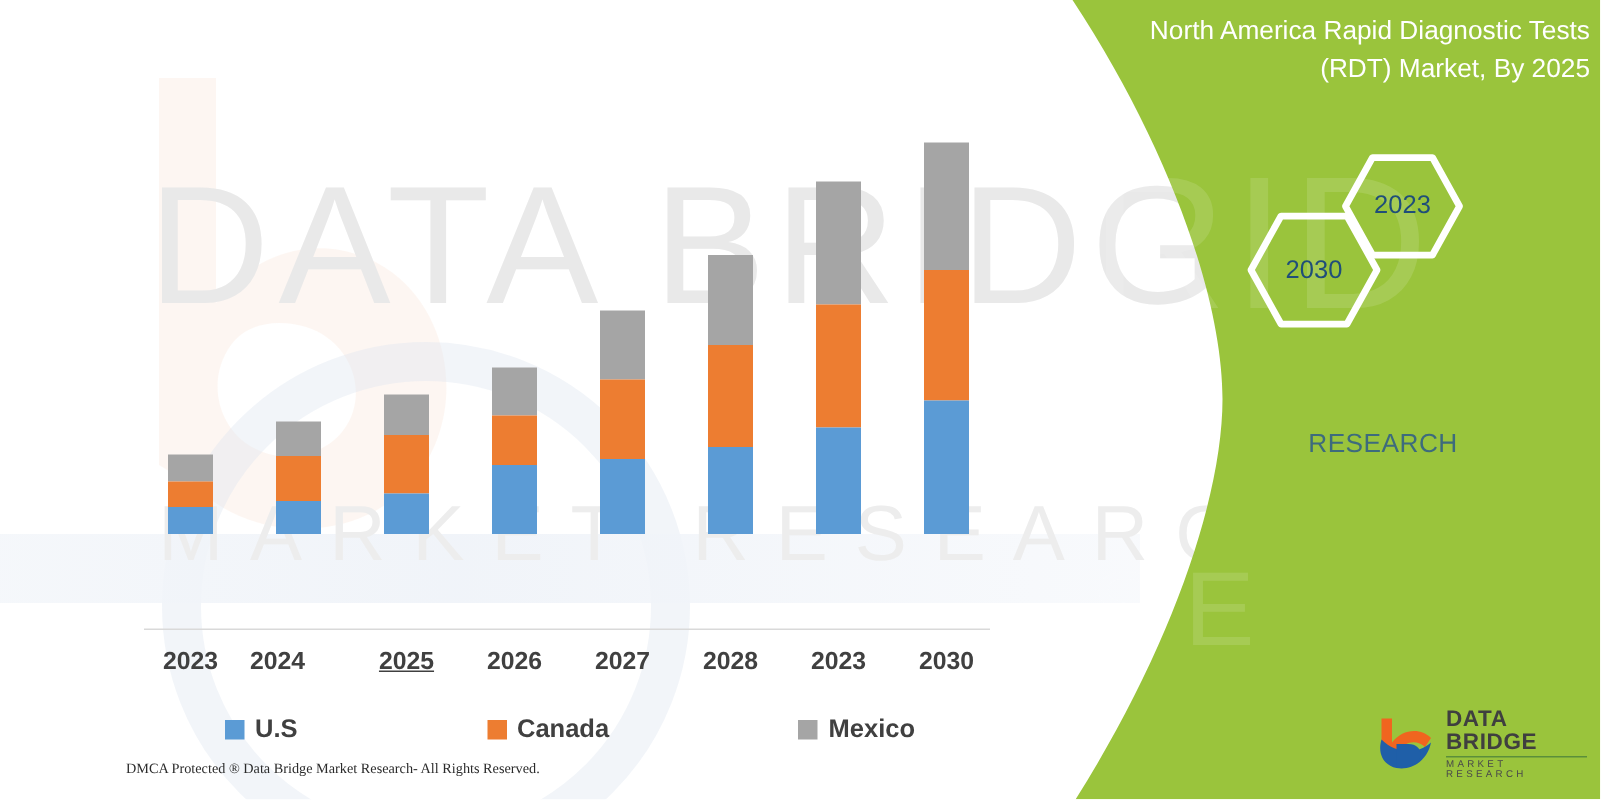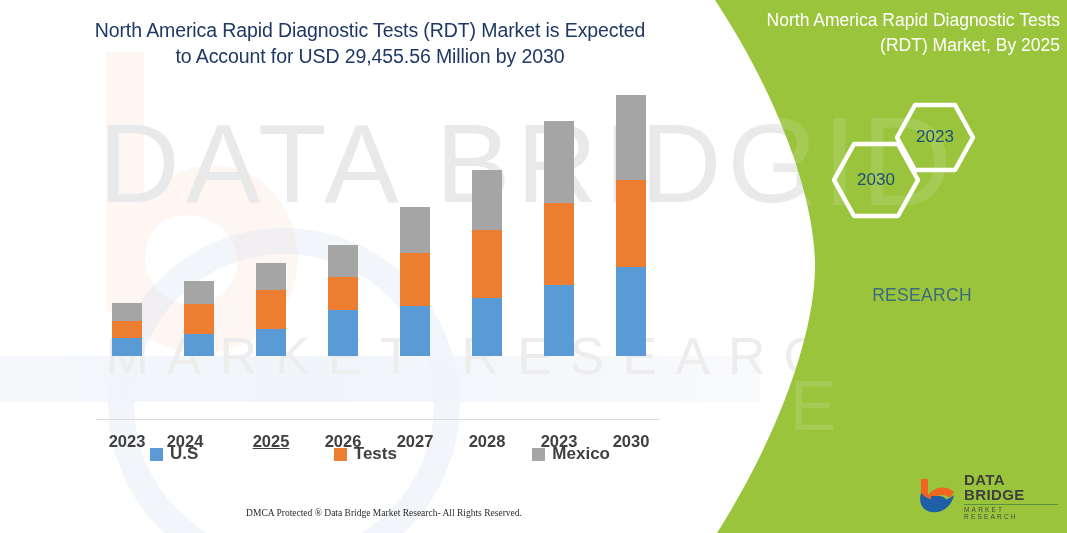--- a/index.html
+++ b/index.html
@@ -134,21 +134,21 @@
     text-align: center;
     font-size: 16.5px;
     font-weight: bold;
     color: #404040;
   }
 
   
   .legend {
     position: absolute;
     left: 150px;
-    top: 444px;
+    top: 476px;
     width: 460px;
     display: flex;
     justify-content: space-between;
     align-items: center;
   }
   .legend-item {
     display: flex;
     align-items: center;
     gap: 7px;
   }
@@ -163,21 +163,21 @@
     color: #404040;
   }
 
   
   .footer {
     position: absolute;
     left: 84px;
     top: 508px;
     width: 600px;
     display: flex;
-    justify-content: center;
+    justify-content: flex-start;
     font-family: "Liberation Serif", serif;
     font-size: 9.5px;
     color: #2b2b2b;
     white-space: nowrap;
   }
   .green-svg {
     position: absolute;
     right: 0;
     top: 0;
     width: 380px;
@@ -256,22 +256,21 @@
 
   <svg class="wm-logo-b" viewBox="0 0 215 300" aria-hidden="true">
     <path d="M10 0 h38 v150 c30 -40 80 -48 118 -20 c42 32 48 100 12 140 c-36 40 -104 40 -142 4 L10 258 Z M58 178 c-16 22 -10 54 14 68 c24 14 56 4 66 -20 c10 -24 -4 -52 -30 -60 c-20 -6 -40 -2 -50 12 Z" fill="#f0b08a"></path>
   </svg>
   <div class="wm-circle"></div>
   <div class="wm-band"></div>
   <div class="wm-databridge">DATA BRIDGE</div>
   <div class="wm-market">MARKET RESEARCH</div>
 
   <div class="title">
-    <span>North America Rapid Diagnostic Tests (RDT) Market is Expected</span><br>
-    <span>to Account for USD 29,455.56 Million by 2030</span>
+    <br>
   </div>
 
   <div class="chart-area">
     <div class="axis-line"></div>
     <div id="bars">
         <div class="bar" style="left: 112px;">
           <div class="seg seg-us" style="height: 18px; background: rgb(91, 155, 213);"></div>
           <div class="seg seg-ca" style="height: 17px; background: rgb(237, 125, 49);"></div>
           <div class="seg seg-mx" style="height: 18px; background: rgb(165, 165, 165);"></div>
         </div>
@@ -323,21 +322,21 @@
       </div>
   </div>
 
   <div class="legend" id="legend">
       <div class="legend-item">
         <span class="legend-swatch" style="background: rgb(91, 155, 213);"></span>
         <span class="legend-label">U.S</span>
       </div>
       <div class="legend-item">
         <span class="legend-swatch" style="background: rgb(237, 125, 49);"></span>
-        <span class="legend-label">Tests</span>
+        <span class="legend-label">Canada</span>
       </div>
       <div class="legend-item">
         <span class="legend-swatch" style="background: rgb(165, 165, 165);"></span>
         <span class="legend-label">Mexico</span>
       </div>
     </div>
 
   <div class="footer">
     <span>DMCA Protected ® Data Bridge Market Research- All Rights Reserved.</span>
   </div>

